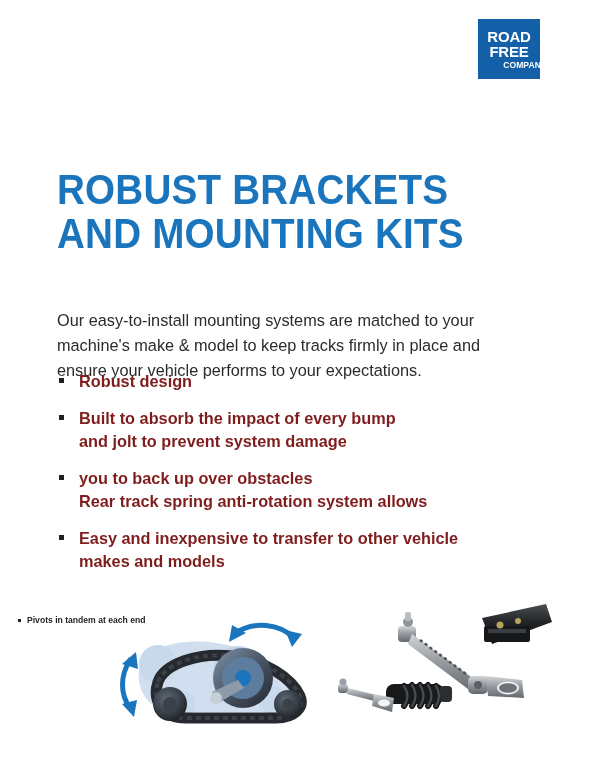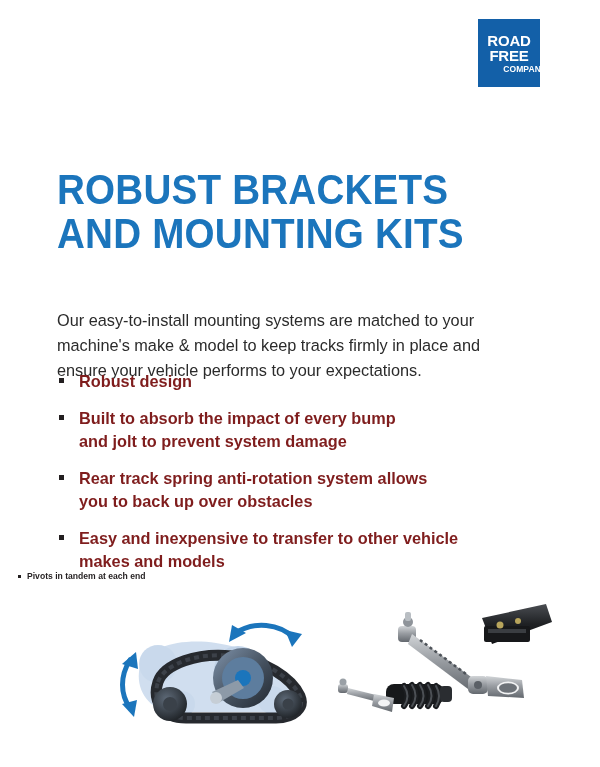--- a/index.html
+++ b/index.html
@@ -42,21 +42,21 @@
     color: #ffffff;
     font-size: 12.5px;
     font-weight: bold;
     letter-spacing: 0.4px;
     line-height: 1;
     margin-top: 3px;
     font-family: "Liberation Sans", sans-serif;
     transform: scaleX(1.02);
   }
   #roadfree-tile {
-    height: 68px;
+    height: 60px;
     margin-top: 11px;
     padding: 6px 4px 5px;
   }
   #roadfree-tile .rf-line {
     color: #ffffff;
     font-weight: bold;
     line-height: 1.0;
     text-align: center;
     width: 100%;
     font-family: "Liberation Sans", sans-serif;
@@ -120,21 +120,21 @@
     width: 5px;
     height: 5px;
     background: #231f20;
   }
   .feature-text .line { display: block; white-space: nowrap; }
 
   
   #footnote {
     position: absolute;
     left: 18px;
-    top: 571px;
+    top: 615px;
     font-size: 8.6px;
     line-height: 11px;
     font-weight: bold;
     color: #231f20;
     padding-left: 9px;
   }
   #footnote .bullet-square {
     left: 0px;
     top: 4px;
     width: 3px;
@@ -196,22 +196,22 @@
   <li class="feature-item">
     <span class="bullet-square"></span>
     <span class="feature-text">
       <span class="line">Built to absorb the impact of every bump</span>
       <span class="line">and jolt to prevent system damage</span>
     </span>
   </li>
   <li class="feature-item">
     <span class="bullet-square"></span>
     <span class="feature-text">
+      <span class="line">you to back up over obstacles</span>
       <span class="line">Rear track spring anti-rotation system allows</span>
-      <span class="line">you to back up over obstacles</span>
     </span>
   </li>
   <li class="feature-item">
     <span class="bullet-square"></span>
     <span class="feature-text">
       <span class="line">Easy and inexpensive to transfer to other vehicle</span>
       <span class="line">makes and models</span>
     </span>
   </li>
 </ul>

